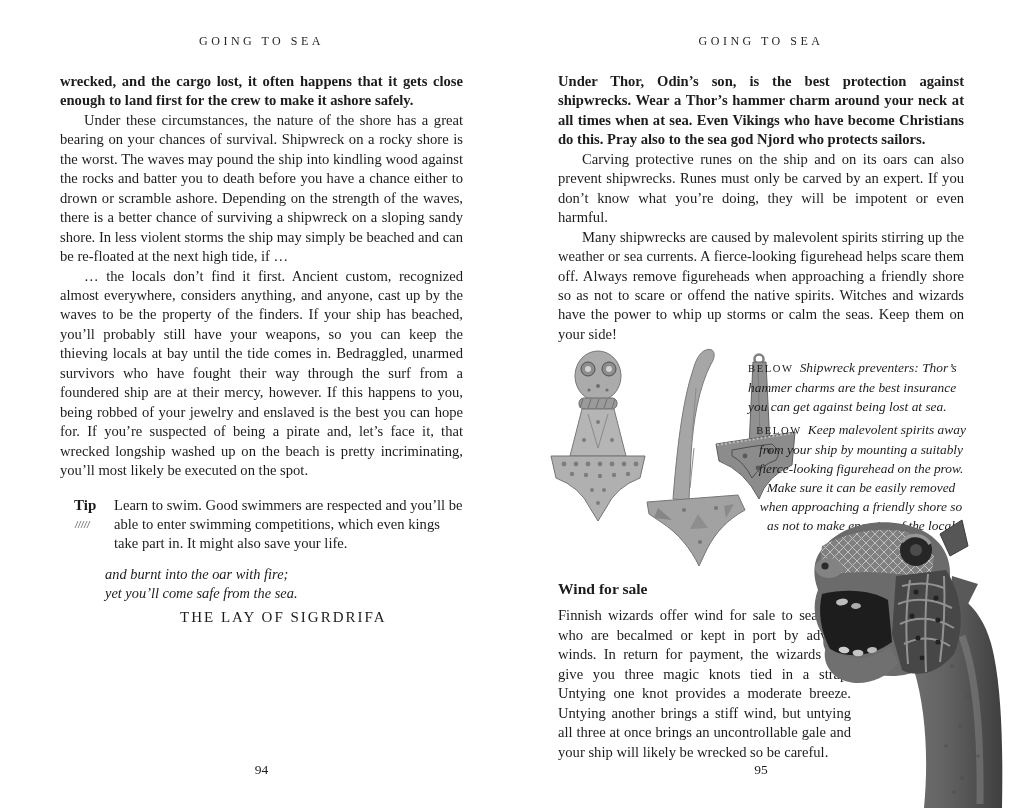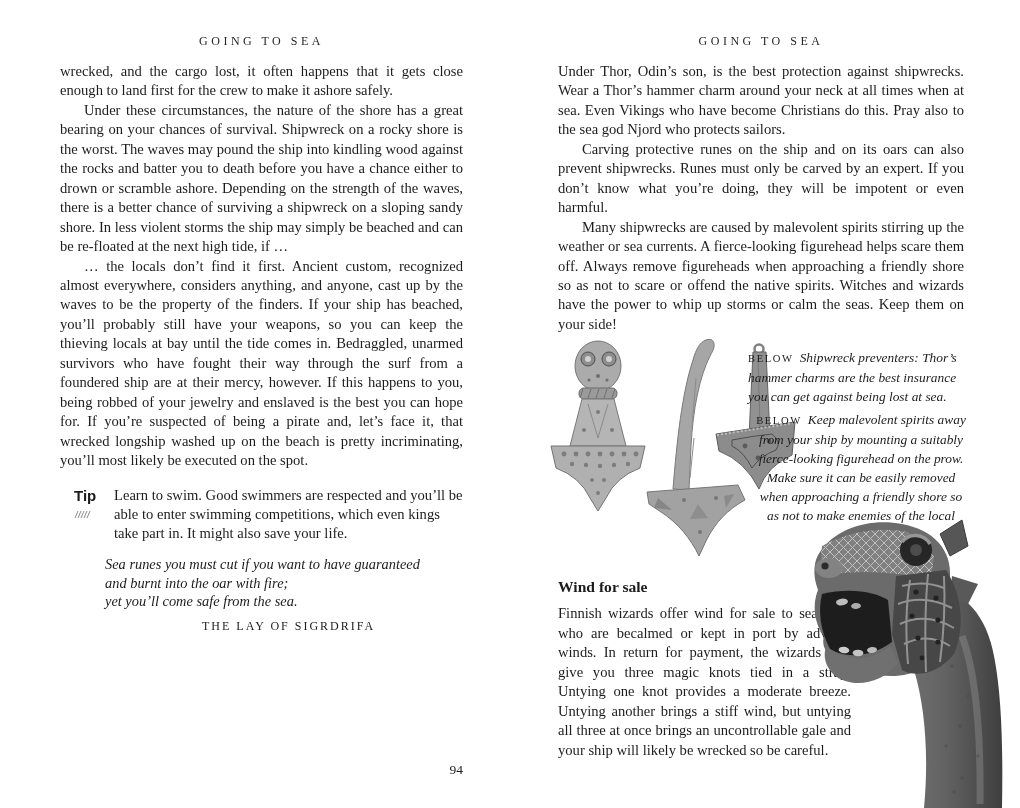--- a/index.html
+++ b/index.html
@@ -10,37 +10,37 @@
   }
   .col{position:absolute;top:12px;height:808px;}
   .col-left{left:60px;width:403px;}
   .col-right{left:558px;width:406px;}
 
   .running-header{
     margin-top:22px;text-align:center;font-size:12px;letter-spacing:3.5px;
     color:#262626;font-weight:400;
   }
   .body-par{font-size:14.6px;line-height:19.45px;text-align:justify;margin:0;}
-  .first-par{margin-top:13px;}
+  .first-par{margin-top:23px;font-weight:bold;}
   .indent{text-indent:24px;}
 
   .tip-row{display:flex;margin-top:15px;padding-left:14px;}
   .tip-label-wrap{width:40px;flex:none;}
-  .tip-label{font-family:Liberation Sans, sans-serif;font-weight:bold;font-size:15px;line-height:19px;}
+  .tip-label{font-family:Liberation Serif, serif;font-weight:bold;font-size:15px;line-height:19px;}
   .tip-text{flex:1;font-size:14.6px;line-height:19.45px;text-align:left;margin:0;font-family:Liberation Serif, serif;}
 
   .section-heading{font-weight:bold;font-size:15.6px;margin:36px 0 0 0;}
-  .col-right .section-heading{margin-top:12px;}
+  .col-right .section-heading{margin-top:4px;}
 
   .poem{margin:11px 0 0 45px;font-style:italic;font-size:14.4px;line-height:18.8px;}
   .poem-line{white-space:nowrap;}
   .poem-line.indented{padding-left:11px;}
-  .poem-attrib{font-style:normal;font-size:12px;letter-spacing:2px;margin-top:6px;margin-left:97px;}
-
-  .page-num{position:absolute;bottom:42px;left:0;width:100%;text-align:right;font-size:13.5px;}
+  .poem-attrib{font-style:normal;font-size:15px;letter-spacing:2px;margin-top:6px;margin-left:75px;}
+
+  .page-num{position:absolute;bottom:42px;left:0;width:100%;text-align:center;font-size:13.5px;}
 
   .figure-block{position:relative;height:232px;margin-top:0;}
   .hammers{position:absolute;left:-12px;top:4px;}
   .caption{font-style:italic;font-size:13.4px;line-height:19px;position:absolute;}
   .caption-left{left:190px;top:14px;width:214px;text-align:left;}
   .caption-below{left:198px;top:76px;width:210px;text-align:center;}
   .cap-label{font-style:normal;font-size:10.6px;letter-spacing:1.6px;margin-right:6px;}
 
   .wind-par{width:293px;margin-top:8px;}
 
@@ -69,21 +69,20 @@
               <line x1="10" y1="8" x2="13" y2="1"></line>
             <line x1="13" y1="8" x2="16" y2="1"></line>
           </g>
         </svg>
       </div>
       <p class="tip-text">Learn to swim. Good swimmers are respected and you’ll be able to enter swimming competitions, which even kings take part in. It might also save your life.</p>
     </div>
 
 
     <div class="poem">
-      <div class="poem-line">Sea runes you must cut if you want to have guaranteed</div>
       <div class="poem-line">and burnt into the oar with fire;</div>
       <div class="poem-line">yet you’ll come safe from the sea.</div>
       <div class="poem-attrib">THE LAY OF SIGRDRIFA</div>
     </div>
 
     <div class="page-num">94</div>
   </div>
 
   <div class="col col-right">
     <div class="running-header">GOING TO SEA</div>

